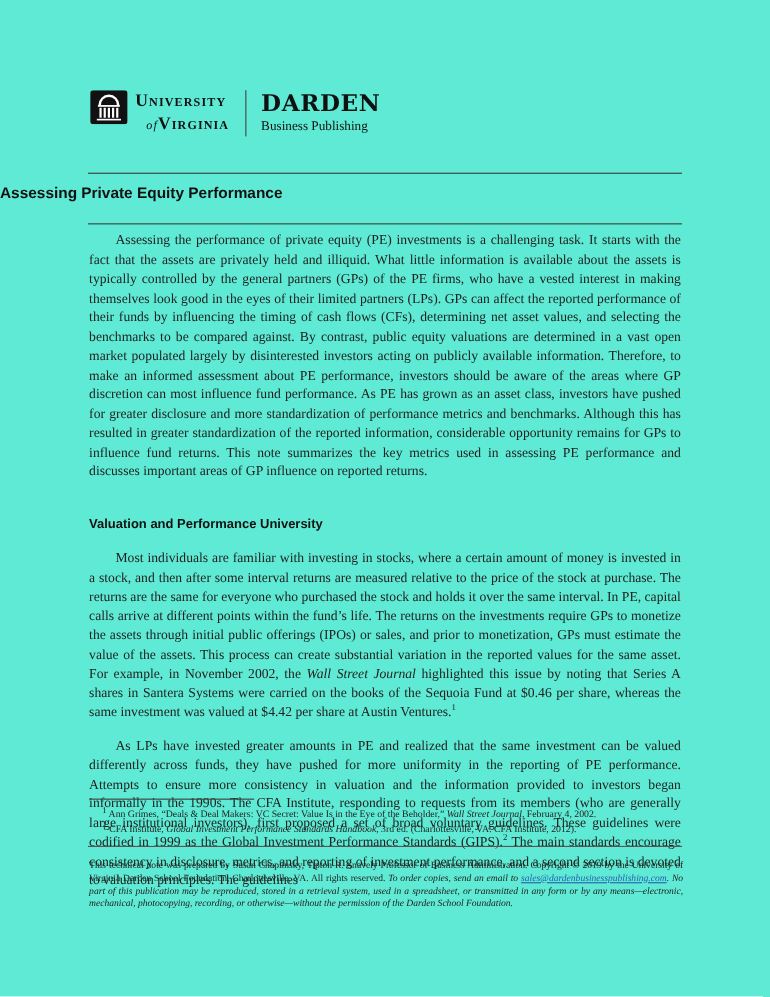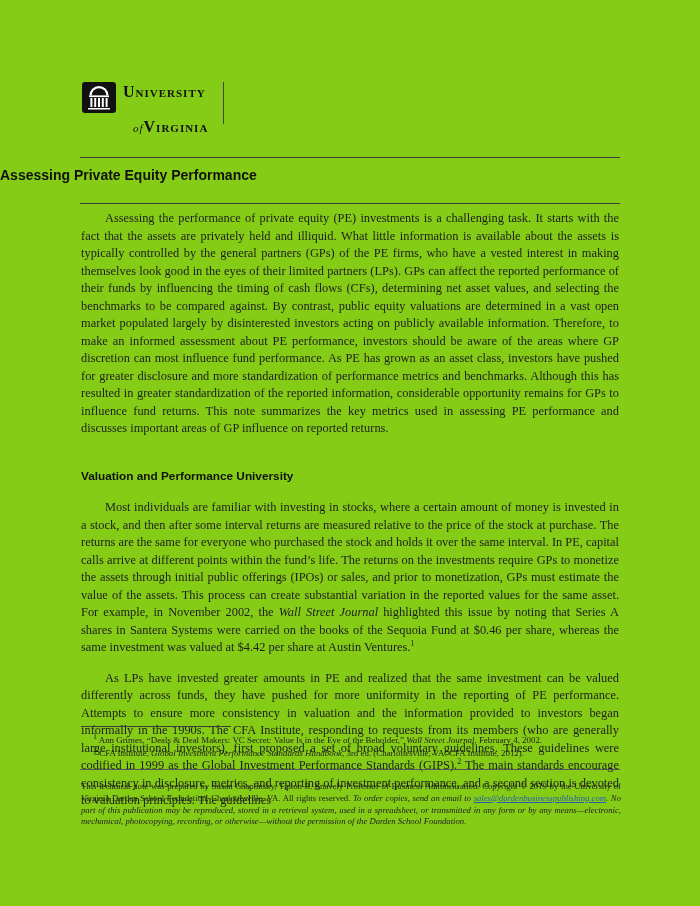--- a/index.html
+++ b/index.html
@@ -1,26 +1,26 @@
 <!DOCTYPE html>
 <html><head>
 <meta charset="utf-8">
 <style>
   html,body{margin:0;padding:0;background:#ffffff;}
   .page{
-    position:relative;width:700px;height:906px;background:#84cc16;
+    position:relative;width:700px;height:906px;background:#5eead4;
     font-family:"Liberation Serif", serif;color:#1c1c1c;overflow:hidden;
   }
   
   .header{position:absolute;top:82px;left:82px;right:78px;display:flex;justify-content:space-between;}
   .brand{display:flex;align-items:flex-start;}
   .rotunda{width:34px;height:31px;display:block;flex:0 0 auto;}
   .uva-text{margin-left:7px;line-height:1;margin-top:2px;font-family:"Liberation Serif",serif;color:#111;}
   .uva-l1{font-size:16px;letter-spacing:1px;font-variant:small-caps;font-weight:bold;}
-  .uva-l2{font-size:16px;letter-spacing:1px;font-variant:small-caps;font-weight:bold;margin-top:19px;padding-left:10px;}
+  .uva-l2{font-size:16px;letter-spacing:1px;font-variant:small-caps;font-weight:bold;margin-top:5px;padding-left:10px;}
   .uva-of{font-style:italic;font-size:11px;font-weight:normal;text-transform:lowercase;font-variant:normal;}
   .brand-divider{width:1px;background:#444;height:42px;margin:0 13px 0 15px;}
   .darden-block{line-height:1;margin-top:1px;color:#111;}
   .darden-name{font-family:"DejaVu Serif",serif;font-size:21px;font-weight:bold;letter-spacing:0.5px;}
   .darden-sub{font-family:"Liberation Serif",serif;font-size:12px;margin-top:4px;}
   .doc-ids{text-align:right;color:#2b2b2b;line-height:1.25;margin-top:1px;}
   .doc-number{font-size:11.5px;}
   .doc-rev{font-size:9.5px;}
   
   .rule{position:absolute;left:80px;right:80px;height:0;border-top:1.6px solid #3c3c3c;}
@@ -66,20 +66,24 @@
         <rect x="16" y="16" width="2" height="9" fill="#fff"></rect>
         <rect x="19.8" y="16" width="2" height="9" fill="#fff"></rect>
         <rect x="23.6" y="16" width="2" height="9" fill="#fff"></rect>
         <rect x="6" y="26" width="22" height="1.5" fill="#fff"></rect>
       </svg>
       <div class="uva-text">
         <div class="uva-l1">University</div>
         <div class="uva-l2"><span class="uva-of">of</span><span>Virginia</span></div>
       </div>
       <div class="brand-divider"></div>
+      <div class="darden-block">
+        <div class="darden-name">DARDEN</div>
+        <div class="darden-sub">Business Publishing</div>
+      </div>
     </div>
   </div>
 
   <div class="rule rule-top"></div>
   <div class="doc-title">Assessing Private Equity Performance</div>
   <div class="rule rule-bottom"></div>
 
   <div class="body-col">
     <p class="para">Assessing the performance of private equity (PE) investments is a challenging task. It starts with the fact that the assets are privately held and illiquid. What little information is available about the assets is typically controlled by the general partners (GPs) of the PE firms, who have a vested interest in making themselves look good in the eyes of their limited partners (LPs). GPs can affect the reported performance of their funds by influencing the timing of cash flows (CFs), determining net asset values, and selecting the benchmarks to be compared against. By contrast, public equity valuations are determined in a vast open market populated largely by disinterested investors acting on publicly available information. Therefore, to make an informed assessment about PE performance, investors should be aware of the areas where GP discretion can most influence fund performance. As PE has grown as an asset class, investors have pushed for greater disclosure and more standardization of performance metrics and benchmarks. Although this has resulted in greater standardization of the reported information, considerable opportunity remains for GPs to influence fund returns. This note summarizes the key metrics used in assessing PE performance and discusses important areas of GP influence on reported returns.</p>
     <div class="section-heading">Valuation and Performance University</div>

